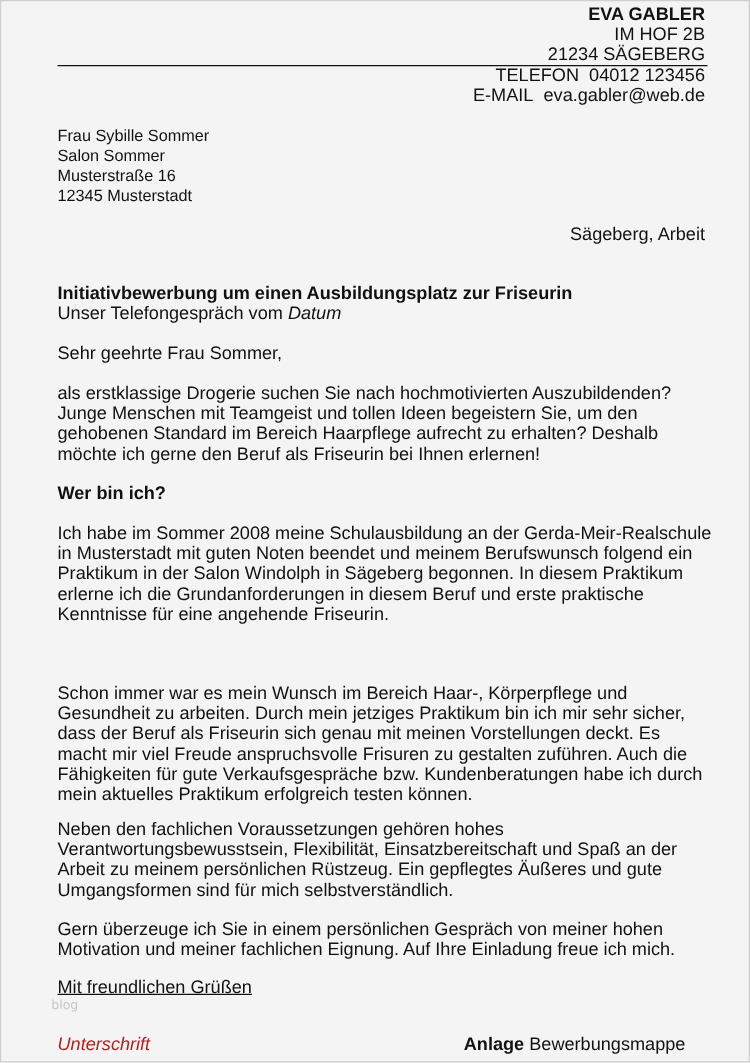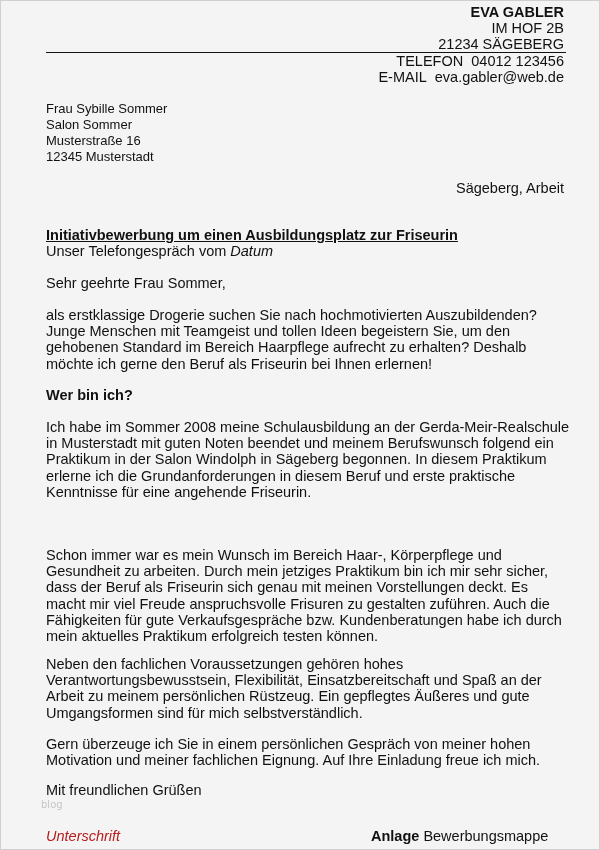--- a/index.html
+++ b/index.html
@@ -49,31 +49,31 @@
       top: 179px;
       font-size: 14.5px;
     }
     .text {
       left: 45px;
       width: 525px;
       font-size: 14.5px;
       line-height: 16.2px;
     }
     .subject { top: 226px; }
-    .subject .title { font-weight: bold; text-decoration: underline; }
+    .subject .title { font-weight: bold; }
     .subject i { font-style: italic; }
     .salutation { top: 274px; }
     .p1 { top: 306px; }
     .h1 { top: 386px; font-weight: bold; }
     .p2 { top: 418px; }
     .h2 { top: 514px; font-weight: bold; }
     .p3 { top: 546px; }
     .p4 { top: 655px; }
     .p5 { top: 735px; }
-    .closing { top: 781px; }
+    .closing { top: 781px; text-decoration: underline; }
     .watermark {
       left: 40px;
       top: 798px;
       font-size: 10px;
       color: #c6c6c6;
       font-family: "DejaVu Sans", sans-serif;
     }
     .signature {
       left: 45px;
       top: 827px;

